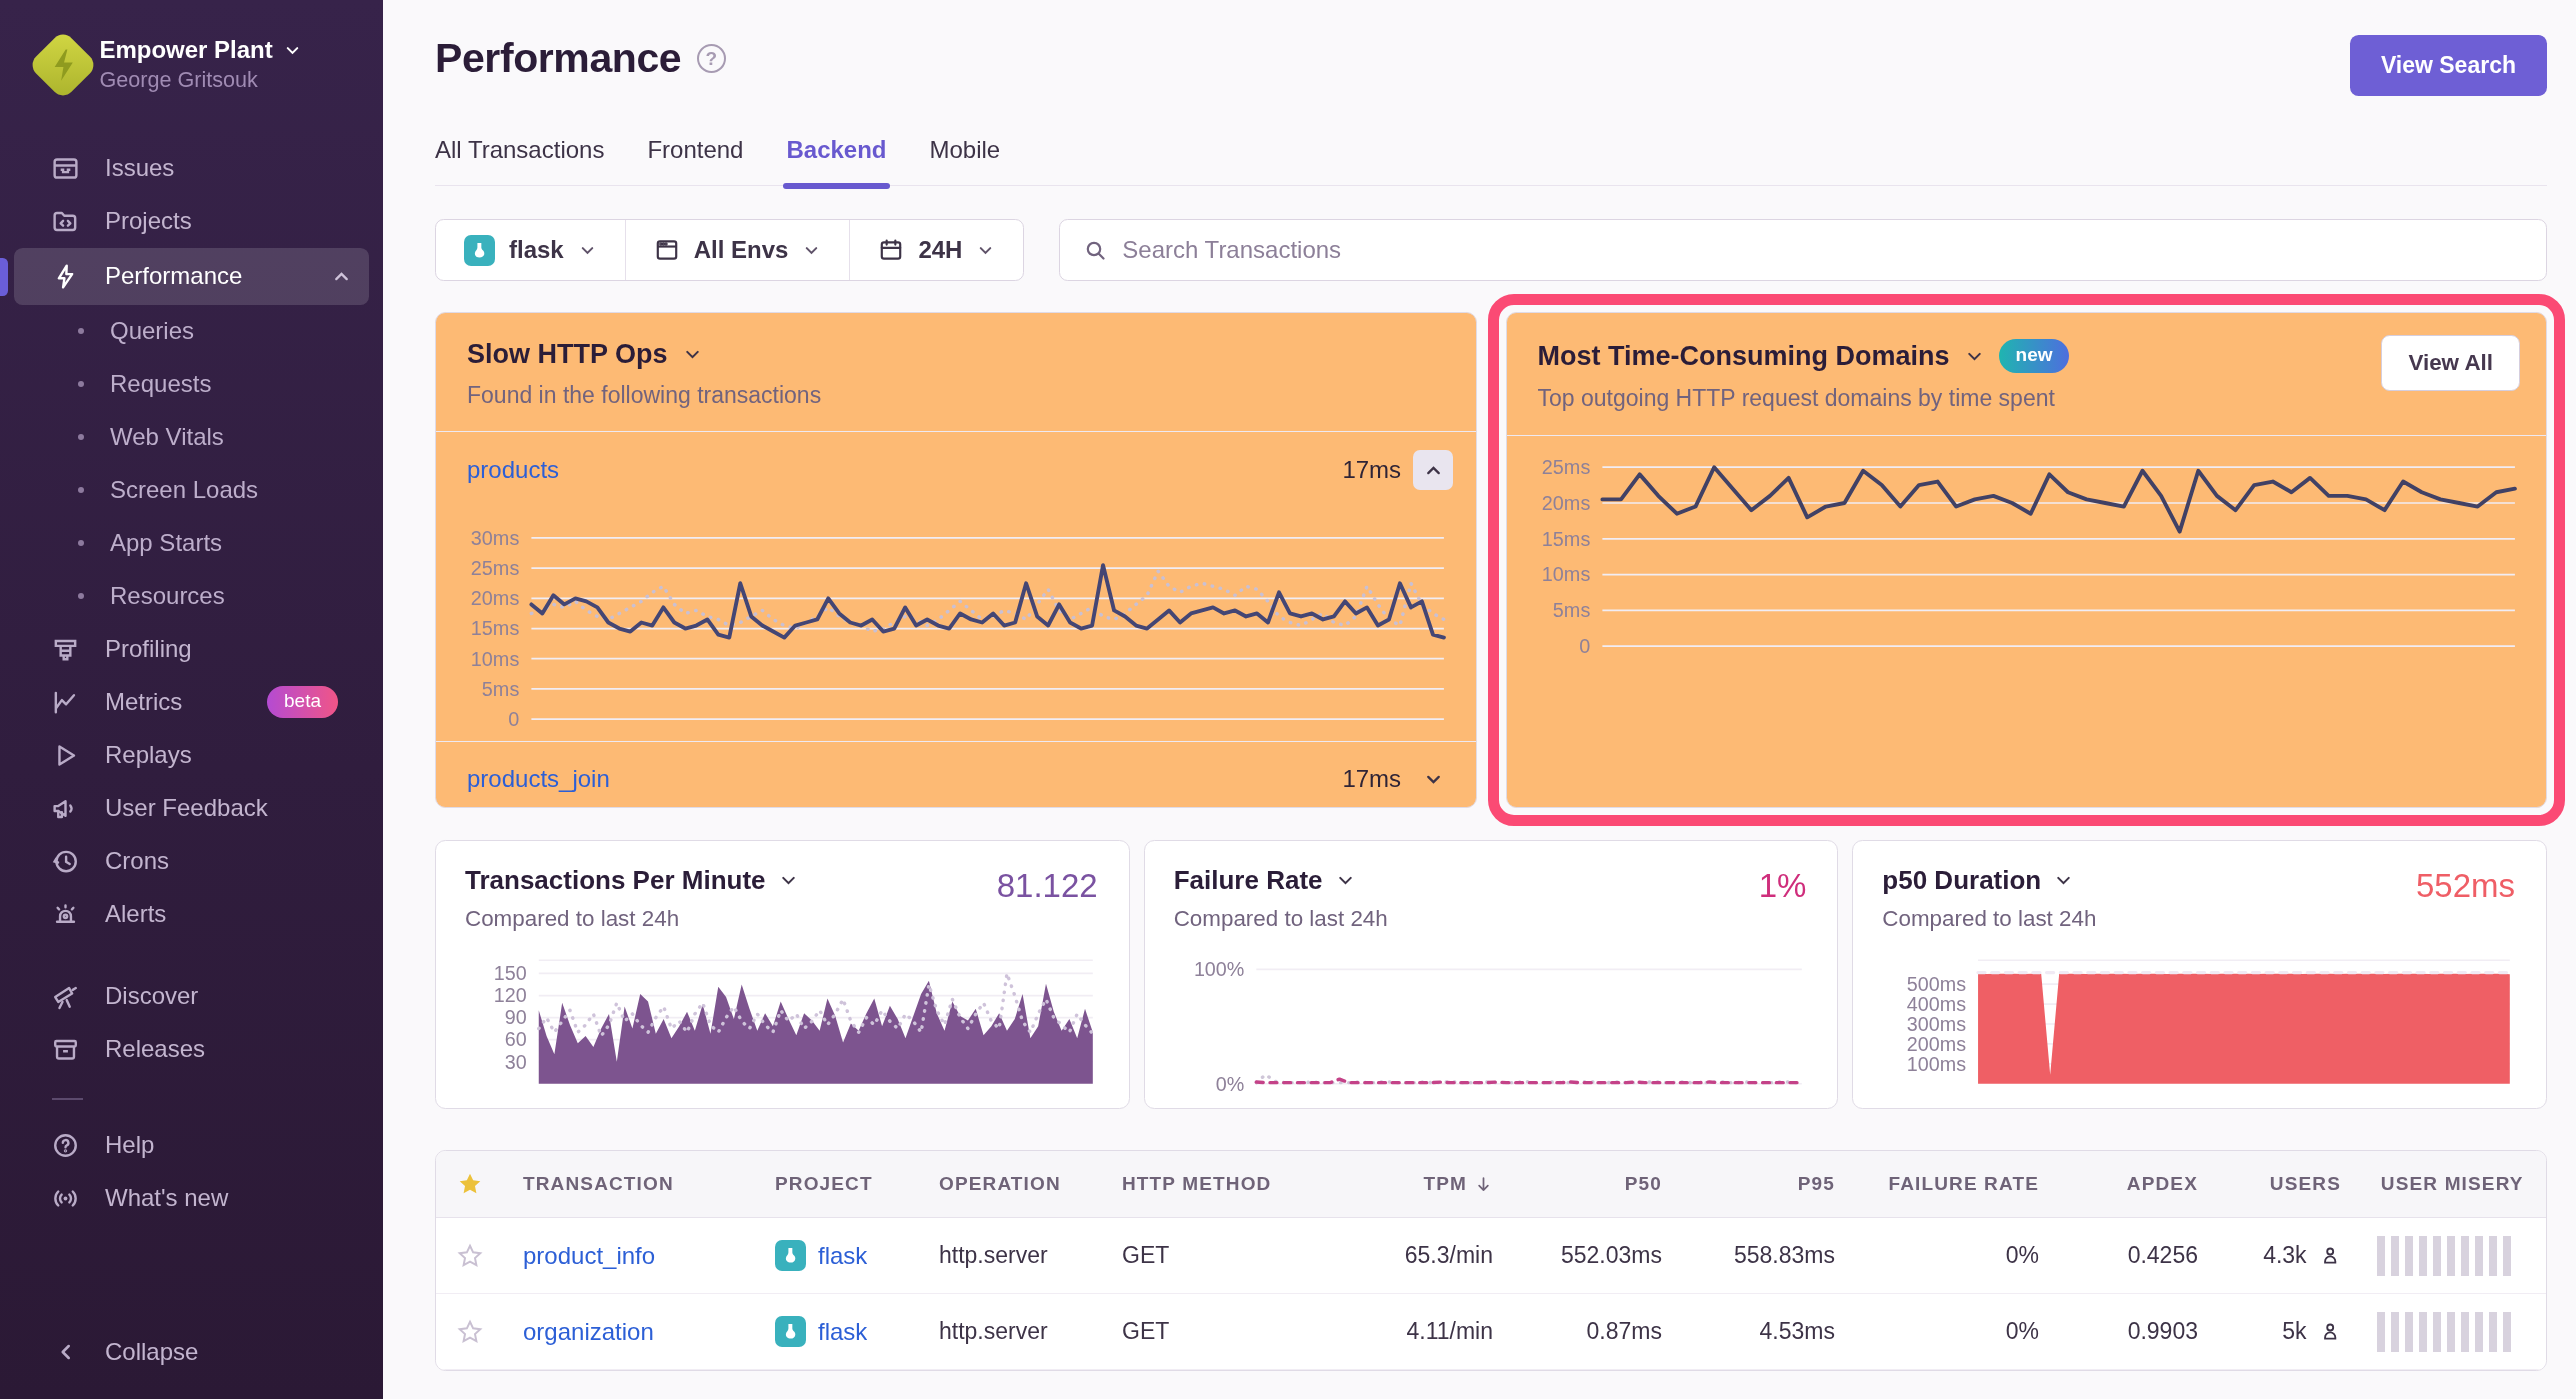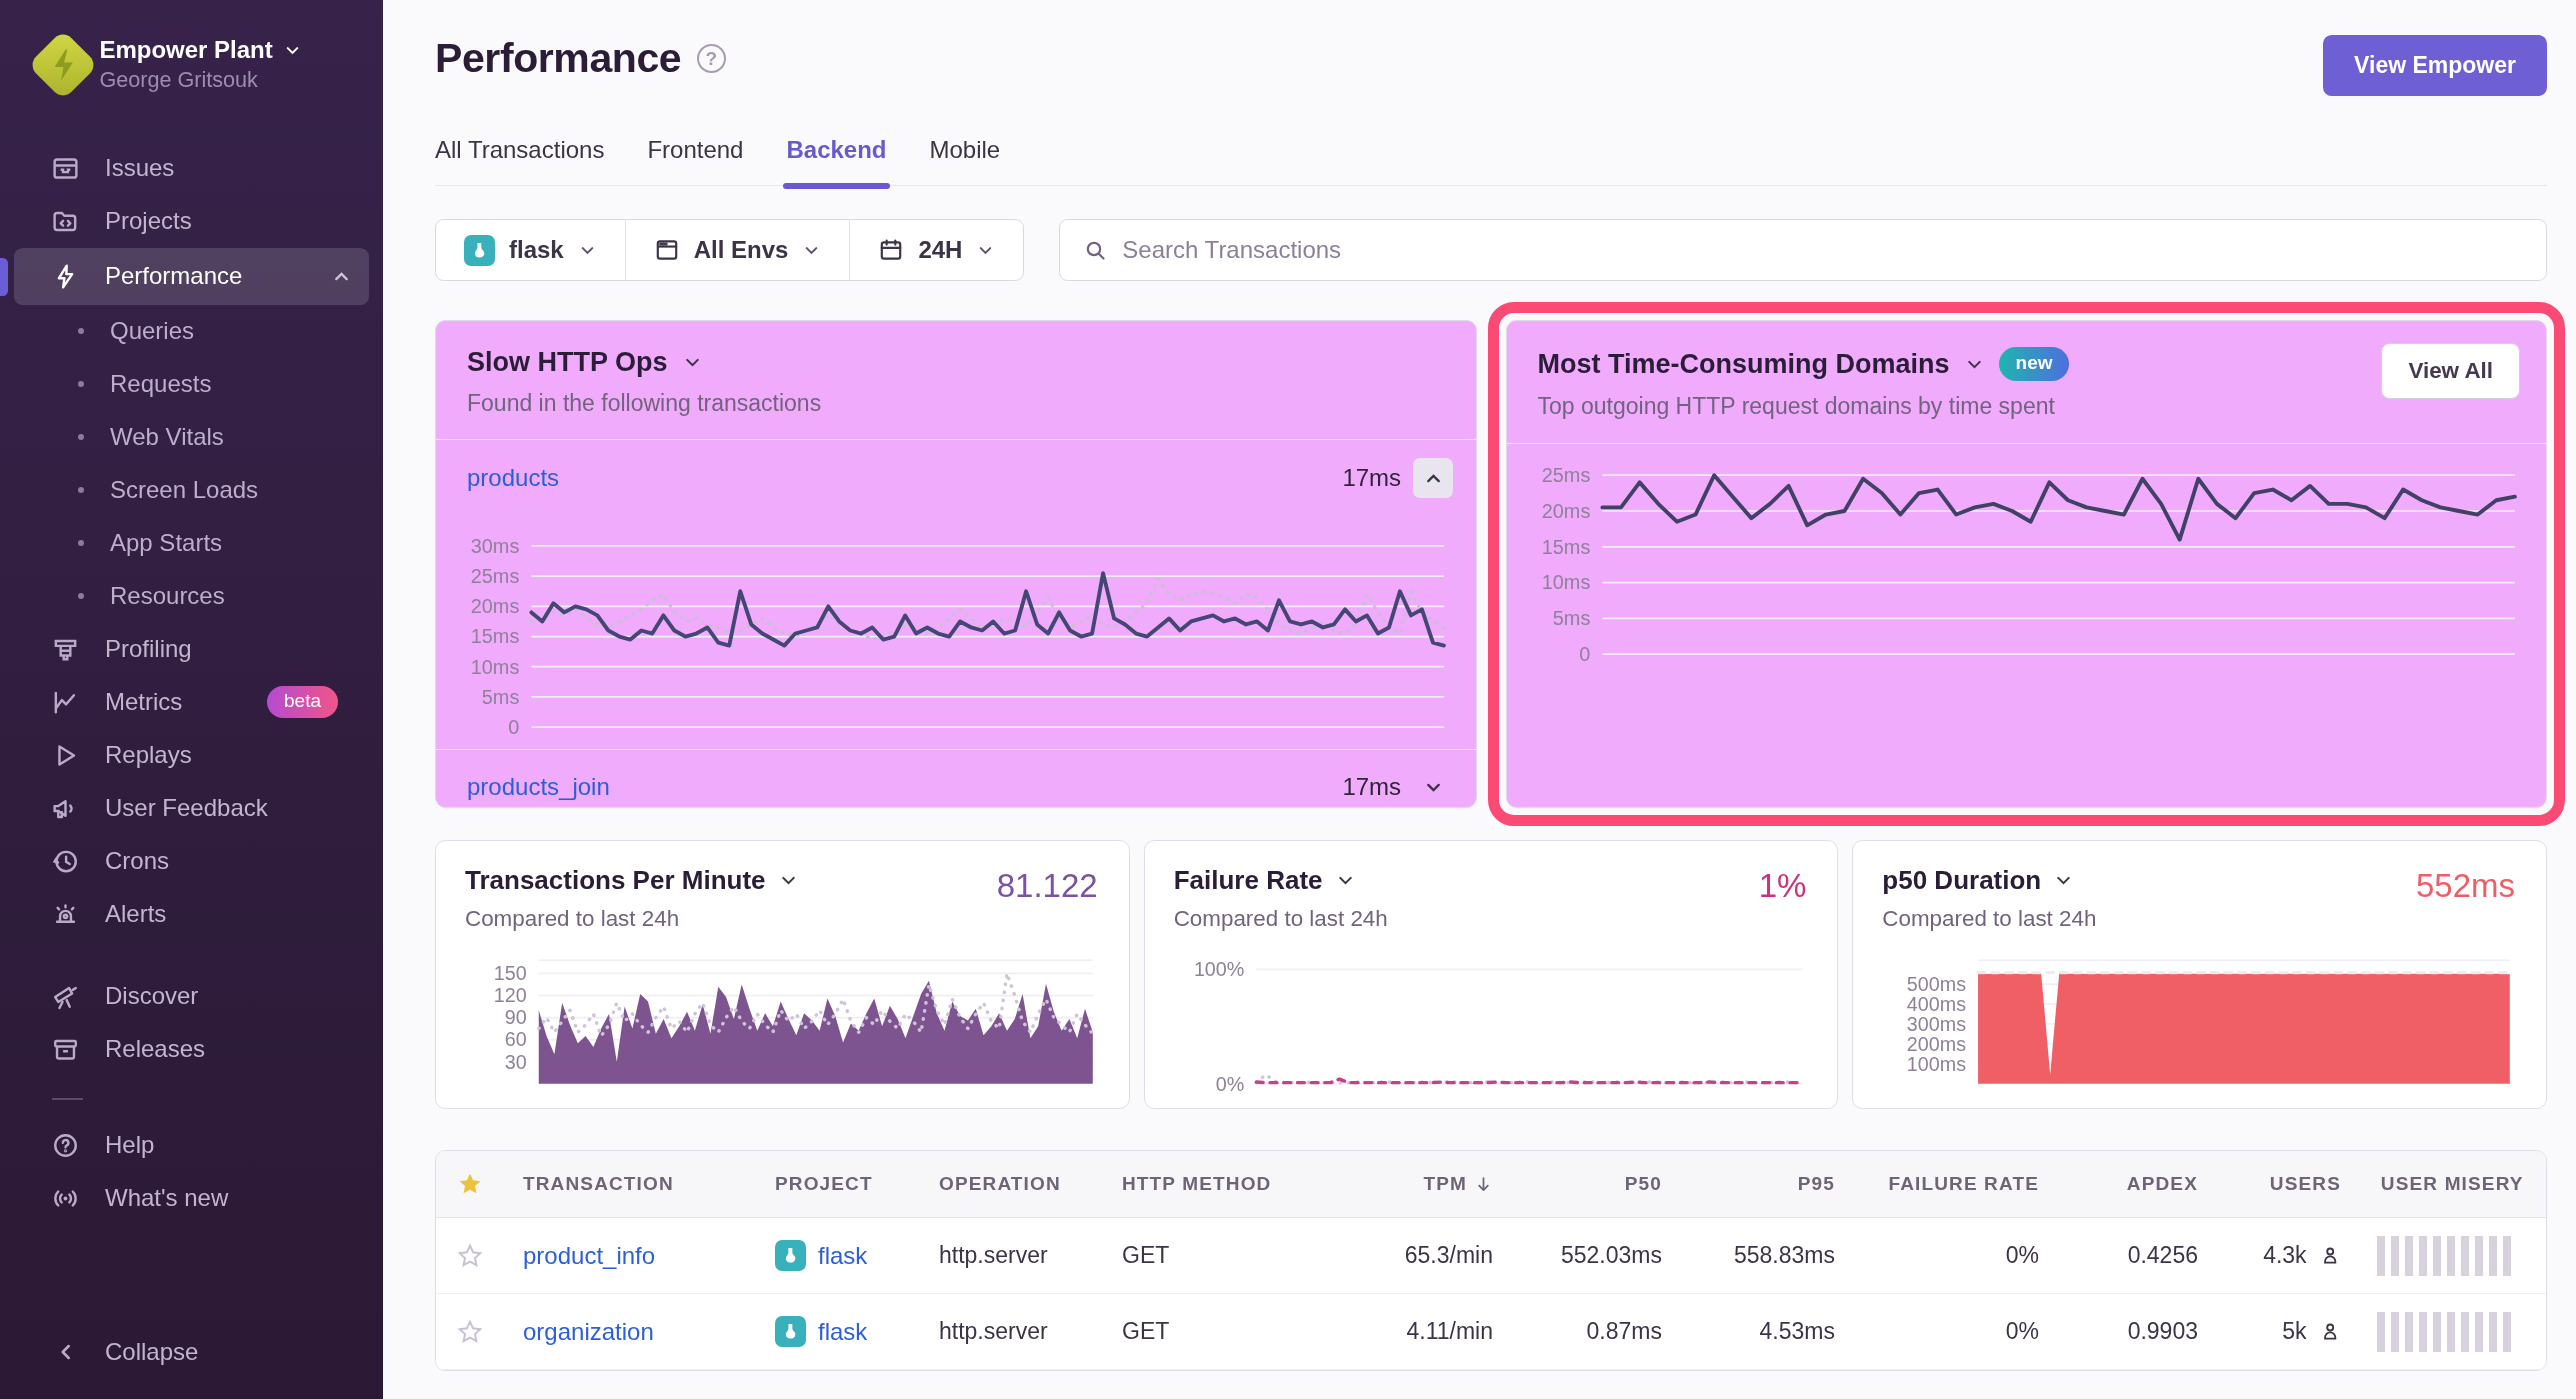--- a/index.html
+++ b/index.html
@@ -61,21 +61,21 @@
   .flask-chip { width:31px; height:31px; border-radius:7px; background:#39b1bd; display:flex;
     align-items:center; justify-content:center; }
   .search-box { flex:1; display:flex; align-items:center; gap:15.5px; background:#fff; border:1.7px solid #dcd5e2;
     border-radius:8.6px; height:62px; padding:0 22.4px; }
   .search-box input { border:none; outline:none; font-size:24px; flex:1; color:#3d3347;
     font-family:"Liberation Sans",sans-serif; background:transparent; }
   .search-box input::placeholder { color:#8c7f98; }
 
   
   .widgets { display:flex; gap:29px; margin-top:31px; height:496px; }
-  .card { background:#f0abfc; border:1.7px solid #e0dbe6; border-radius:10.4px; flex:1; min-width:0; position:relative;margin-top:8px; }
+  .card { background:#fdba74; border:1.7px solid #e0dbe6; border-radius:10.4px; flex:1; min-width:0; position:relative; }
   .ring { position:absolute; inset:-19px; border:11.2px solid #fb4a74; border-radius:26px; pointer-events:none; }
   .card-head { padding:26px 31px 22.4px; }
   .card-title-row { display:flex; align-items:center; gap:14px; }
   .card-title { font-size:27px; font-weight:bold; color:#2b1d38; }
   .badge-new { font-size:19px; font-weight:bold; color:#fff; padding:5.2px 17px 7px; border-radius:862px;
     background:linear-gradient(90deg,#1fb5b0,#4e6ede); }
   .btn-viewall { position:absolute; top:22.4px; right:26px; background:#fff; border:1.7px solid #d5cede;
     border-radius:8.6px; font-size:22.4px; font-weight:bold; color:#46384f; padding:14px 26px; cursor:pointer; }
   .card-sub { font-size:23px; color:#71637e; margin-top:12px; }
   .card-divider { border-top:1.7px solid #eee9f1; }
@@ -308,21 +308,21 @@
     </nav>
   </aside>
 
   <main class="main">
 
     <div class="page-head">
       <div class="title-wrap">
         <h1 class="page-title">Performance</h1>
         <span class="q-icon">?</span>
       </div>
-      <button class="btn-primary">View Empower</button>
+      <button class="btn-primary">View Search</button>
     </div>
 
     <div class="tabs">
       <div class="tab">All Transactions</div>
       <div class="tab">Frontend</div>
       <div class="tab active">Backend</div>
       <div class="tab">Mobile</div>
     </div>
 
     <div class="filter-row">

